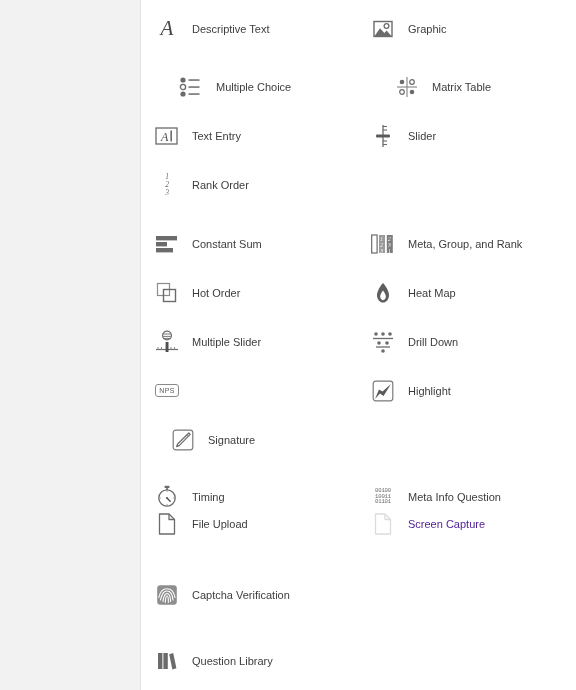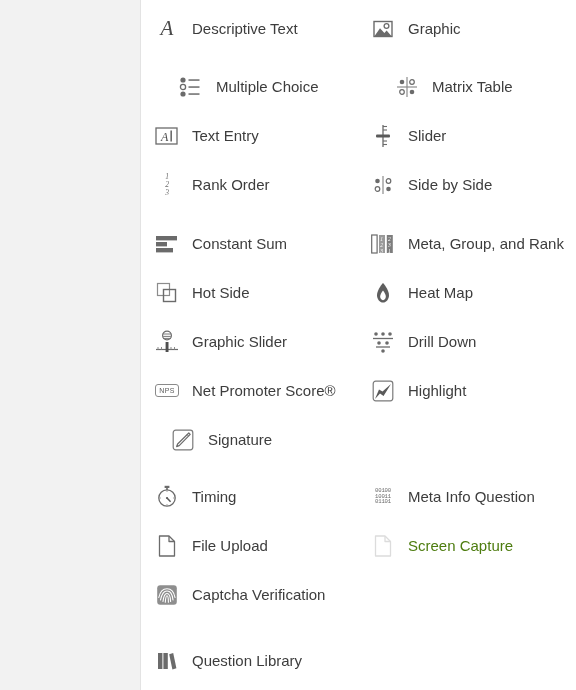--- a/index.html
+++ b/index.html
@@ -74,26 +74,26 @@
     width: 26px;
     height: 26px;
     min-width: 26px;
     margin-right: 12px;
     display: flex;
     align-items: center;
     justify-content: center;
     color: #5a5a5a;
   }
   .lbl {
-    font-size: 15px;
+    font-size: 11px;
     color: #3d3d3d;
     line-height: 16px;
     white-space: nowrap;
   }
-  .cell.disabled .lbl { color: #4d7c0f; }
+  .cell.disabled .lbl { color: #4c1d95; }
   .cell.disabled .ico { color: #d8d8d8; }
   svg { display: block; }
   .serif-A {
     font-family: "Liberation Serif", serif;
     font-size: 21px;
     font-style: italic;
     color: #4a4a4a;
     line-height: 1;
   }
   .nps-box {
@@ -222,32 +222,20 @@
     <div class="row" style="top:160px;">
       <div class="cell col1">
         <span class="ico">
           <span class="rank-nums">
             <span style="display:block">1</span>
             <span style="display:block">2</span>
             <span style="display:block">3</span>
           </span>
         </span>
         <span class="lbl">Rank Order</span>
-      </div>
-      <div class="cell col2">
-        <span class="ico">
-          <svg width="22" height="22" viewBox="0 0 22 22">
-            <line x1="11" y1="2" x2="11" y2="20" stroke="#8c8c8c" stroke-width="1.2"></line>
-            <circle cx="5.5" cy="7" r="2.3" fill="#6b6b6b"></circle>
-            <circle cx="16.5" cy="7" r="2.3" fill="none" stroke="#6b6b6b" stroke-width="1.2"></circle>
-            <circle cx="5.5" cy="15" r="2.3" fill="none" stroke="#6b6b6b" stroke-width="1.2"></circle>
-            <circle cx="16.5" cy="15" r="2.3" fill="#6b6b6b"></circle>
-          </svg>
-        </span>
-        <span class="lbl">Side by Side</span>
       </div>
     </div>
 
     <div class="row" style="top:219px;">
       <div class="cell col1">
         <span class="ico">
           <svg width="24" height="20" viewBox="0 0 24 20">
             <rect x="1" y="2" width="21" height="4.4" fill="#6b6b6b"></rect>
             <rect x="1" y="8" width="11" height="4.4" fill="#6b6b6b"></rect>
             <rect x="1" y="14" width="17" height="4.4" fill="#6b6b6b"></rect>
@@ -274,21 +262,21 @@
     </div>
 
     <div class="row" style="top:268px;">
       <div class="cell col1">
         <span class="ico">
           <svg width="22" height="22" viewBox="0 0 22 22">
             <rect x="1.5" y="1.5" width="12" height="12" fill="none" stroke="#8c8c8c" stroke-width="1.2"></rect>
             <rect x="7.5" y="7.5" width="12" height="12" fill="none" stroke="#6b6b6b" stroke-width="1.4"></rect>
           </svg>
         </span>
-        <span class="lbl">Hot Side</span>
+        <span class="lbl">Hot Order</span>
       </div>
       <div class="cell col2">
         <span class="ico">
           <svg width="16" height="22" viewBox="0 0 16 22">
             <path d="M8 1 C8 1 2 7.5 2 13.2 C2 17.2 4.8 20.5 8 20.5 C11.2 20.5 14 17.2 14 13.2 C14 7.5 8 1 8 1 Z" fill="#5e5e5e"></path>
             <path d="M8 8.5 C8 8.5 5.2 12 5.2 14.6 C5.2 16.7 6.4 18.2 8 18.2 C9.6 18.2 10.8 16.7 10.8 14.6 C10.8 12 8 8.5 8 8.5 Z" fill="#ffffff"></path>
           </svg>
         </span>
         <span class="lbl">Heat Map</span>
       </div>
@@ -303,21 +291,21 @@
             <line x1="9.2" y1="6.4" x2="16.8" y2="6.4" stroke="#6b6b6b" stroke-width="0.9"></line>
             <line x1="9.2" y1="8.4" x2="16.8" y2="8.4" stroke="#6b6b6b" stroke-width="0.9"></line>
             <line x1="2" y1="19.5" x2="24" y2="19.5" stroke="#6b6b6b" stroke-width="1.2"></line>
             <line x1="4" y1="17" x2="4" y2="19.5" stroke="#8c8c8c" stroke-width="1"></line>
             <line x1="7.5" y1="17" x2="7.5" y2="19.5" stroke="#8c8c8c" stroke-width="1"></line>
             <line x1="17" y1="17" x2="17" y2="19.5" stroke="#8c8c8c" stroke-width="1"></line>
             <line x1="20.5" y1="17" x2="20.5" y2="19.5" stroke="#8c8c8c" stroke-width="1"></line>
             <rect x="11.6" y="12" width="2.9" height="10" fill="#4f4f4f"></rect>
           </svg>
         </span>
-        <span class="lbl">Graphic Slider</span>
+        <span class="lbl">Multiple Slider</span>
       </div>
       <div class="cell col2">
         <span class="ico">
           <svg width="24" height="22" viewBox="0 0 24 22">
             <circle cx="5" cy="3" r="1.8" fill="#6b6b6b"></circle>
             <circle cx="12" cy="3" r="1.8" fill="#6b6b6b"></circle>
             <circle cx="19" cy="3" r="1.8" fill="#6b6b6b"></circle>
             <line x1="2" y1="7.5" x2="22" y2="7.5" stroke="#6b6b6b" stroke-width="1.3"></line>
             <circle cx="8" cy="12" r="1.8" fill="#6b6b6b"></circle>
             <circle cx="16" cy="12" r="1.8" fill="#6b6b6b"></circle>
@@ -327,21 +315,20 @@
         </span>
         <span class="lbl">Drill Down</span>
       </div>
     </div>
 
     <div class="row" style="top:366px;">
       <div class="cell col1">
         <span class="ico">
           <span class="nps-box">NPS</span>
         </span>
-        <span class="lbl">Net Promoter Score®</span>
       </div>
       <div class="cell col2">
         <span class="ico">
           <svg width="22" height="22" viewBox="0 0 22 22">
             <rect x="1.2" y="1.2" width="19.6" height="19.6" rx="2.5" fill="none" stroke="#7a7a7a" stroke-width="1.2"></rect>
             <path d="M3 19 L8 13.5 L11.5 16 L19 4 L10.5 11.5 L7 9.5 Z" fill="#5a5a5a"></path>
           </svg>
         </span>
         <span class="lbl">Highlight</span>
       </div>
@@ -382,21 +369,21 @@
           <span class="binary">
             <span style="display:block">00100</span>
             <span style="display:block">10011</span>
             <span style="display:block">01101</span>
           </span>
         </span>
         <span class="lbl">Meta Info Question</span>
       </div>
     </div>
 
-    <div class="row" style="top:521px;">
+    <div class="row" style="top:499px;">
       <div class="cell col1">
         <span class="ico">
           <svg width="18" height="22" viewBox="0 0 18 22">
             <path d="M1.5 1 L11 1 L16.5 6.5 L16.5 21 L1.5 21 Z" fill="none" stroke="#6b6b6b" stroke-width="1.3" stroke-linejoin="round"></path>
             <path d="M11 1 L11 6.5 L16.5 6.5" fill="none" stroke="#6b6b6b" stroke-width="1.3" stroke-linejoin="round"></path>
           </svg>
         </span>
         <span class="lbl">File Upload</span>
       </div>
       <div class="cell col2 disabled">

